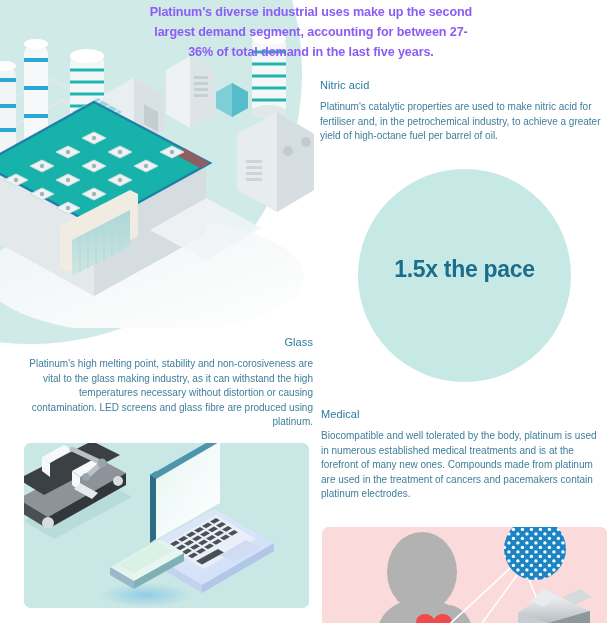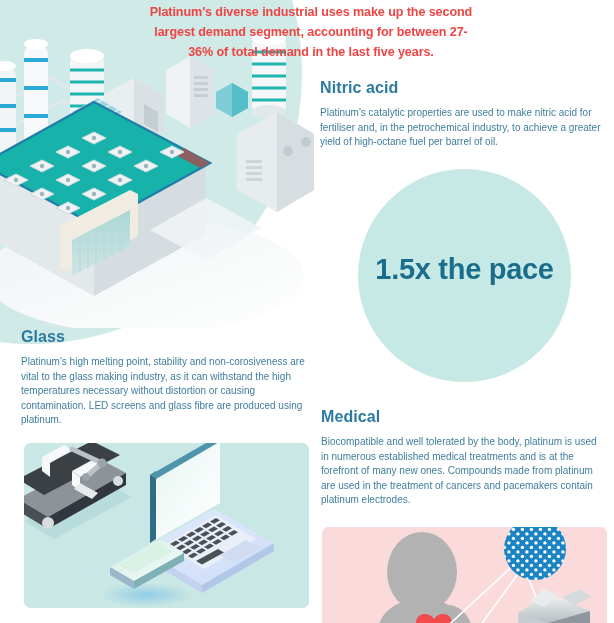--- a/index.html
+++ b/index.html
@@ -34,21 +34,21 @@
   
   .intro-text {
     position: absolute;
     left: 146px;
     top: 3px;
     width: 330px;
     text-align: center;
     font-size: 12.6px;
     font-weight: bold;
     line-height: 1.58;
-    color: #ef4444;
+    color: #8b5cf6;
     letter-spacing: -0.1px;
   }
 
   
   .factory {
     position: absolute;
     left: -6px;
     top: 8px;
     width: 320px;
     height: 320px;
@@ -71,49 +71,49 @@
     text-align: center;
     color: #1b6d8c;
   }
   .stat-top {
     font-size: 13.6px;
     font-weight: bold;
     line-height: 1.33;
     width: 180px;
   }
   .stat-big {
-    font-size: 29px;
+    font-size: 23px;
     font-weight: bold;
     line-height: 1.18;
     margin: 2px 0 14px;
     letter-spacing: -0.3px;
   }
   .stat-bottom {
     font-size: 12.6px;
     font-weight: bold;
     line-height: 1.25;
   }
 
   
   .section { position: absolute; }
   .section-title {
-    font-size: 16px;
-    font-weight: bold;
+    font-size: 11px;
+    font-weight: normal;
     color: #2b7ba1;
     margin-bottom: 9px;
     letter-spacing: 0.1px;
   }
   .section-body {
     font-size: 10px;
     line-height: 1.45;
     color: #3f7e9c;
   }
 
   #sec-nitric  { left: 320px; top: 79px;  width: 290px; }
-  #sec-glass   { left: 21px;  top: 328px; width: 292px; }
+  #sec-glass   { left: 21px;  top: 336px; width: 292px; text-align: right; }
   #sec-medical { left: 321px; top: 408px; width: 286px; }
 
   
   .panel {
     position: absolute;
     border-radius: 7px;
     overflow: hidden;
   }
   .panel svg { display: block; width: 100%; height: 100%; }
 

